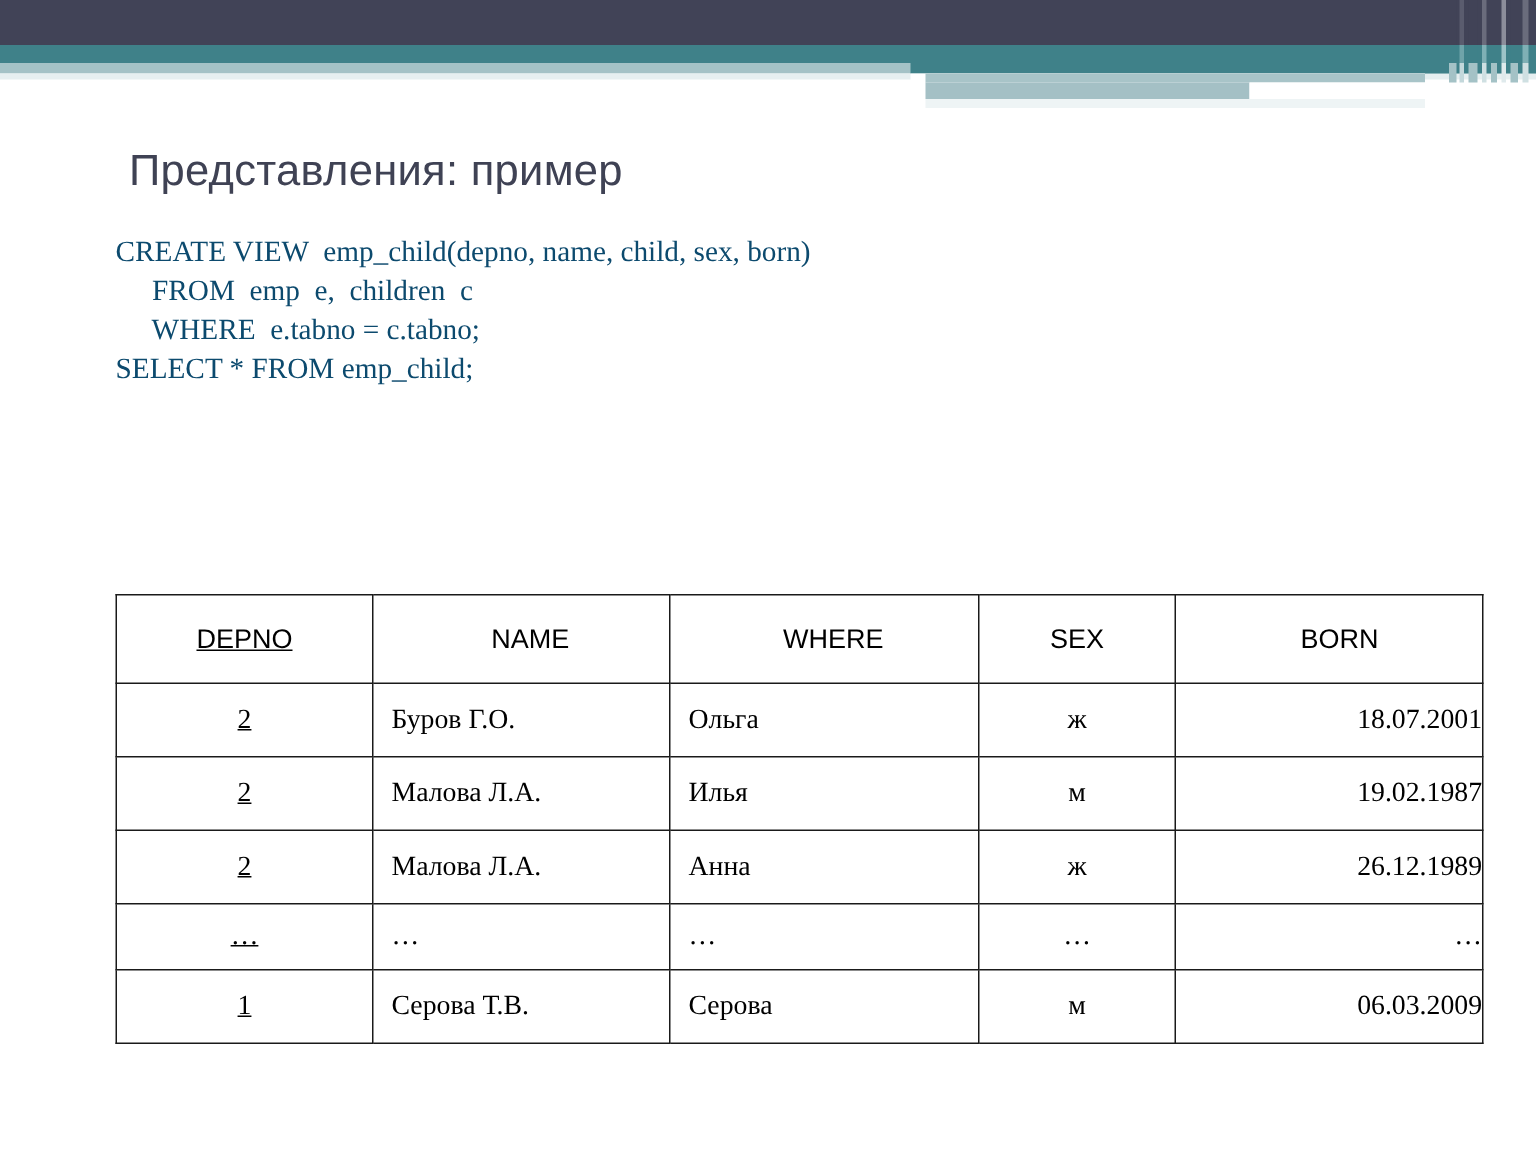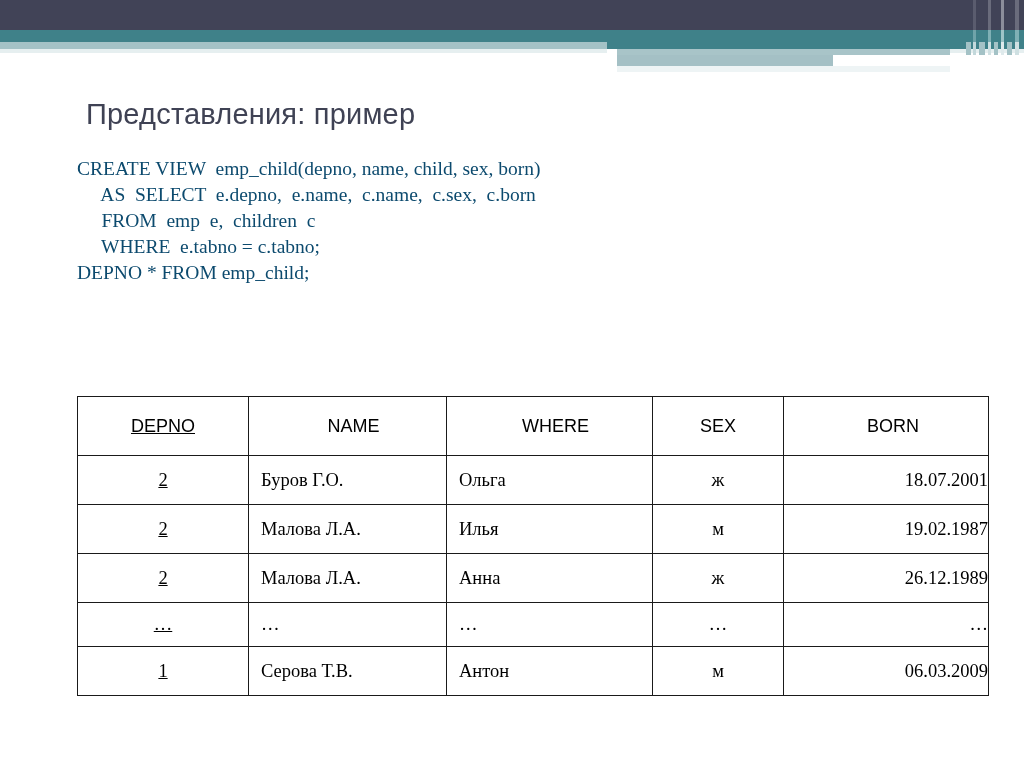--- a/index.html
+++ b/index.html
@@ -191,21 +191,21 @@
       <div class="vstripe" style="left: 1007px; top: 30px; width: 5px; height: 12px; background: rgb(63, 129, 137);"></div>
       <div class="vstripe" style="left: 1007px; top: 42px; width: 5px; height: 13px; background: rgb(164, 194, 198);"></div>
       <div class="vstripe" style="left: 1015px; top: 0px; width: 4px; height: 30px; background: rgb(106, 108, 124);"></div>
       <div class="vstripe" style="left: 1015px; top: 30px; width: 4px; height: 12px; background: rgb(127, 176, 181);"></div>
       <div class="vstripe" style="left: 1015px; top: 42px; width: 4px; height: 13px; background: rgb(207, 224, 226);"></div>
     </div>
 </div>
 
 <h1 id="page-title">Представления: пример</h1>
 
-<div id="sql-block"><div class="sql-line">CREATE VIEW  emp_child(depno, name, child, sex, born)</div><div class="sql-line">     AS  SELECT  e.depno,  e.name,  c.name,  c.sex,  c.born</div><div class="sql-line">     FROM  emp  e,  children  c</div><div class="sql-line">     WHERE  e.tabno = c.tabno;</div><div class="sql-line">DEPNO * FROM emp_child;</div></div>
+<div id="sql-block"><div class="sql-line">CREATE VIEW  emp_child(depno, name, child, sex, born)</div><div class="sql-line">     FROM  emp  e,  children  c</div><div class="sql-line">     WHERE  e.tabno = c.tabno;</div><div class="sql-line">SELECT * FROM emp_child;</div></div>
 
 <table id="result-table">
   <thead>
     <tr>
         <th class="col-depno">DEPNO</th>
         <th class="col-name">NAME</th>
         <th class="col-child">WHERE</th>
         <th class="col-sex">SEX</th>
         <th class="col-born">BORN</th>
       </tr>
@@ -235,18 +235,18 @@
       <tr class="ellipsis-row">
         <td class="col-depno">…</td>
         <td class="col-name">…</td>
         <td class="col-child">…</td>
         <td class="col-sex">…</td>
         <td class="col-born">…</td>
       </tr>
       <tr>
         <td class="col-depno">1</td>
         <td class="col-name">Серова Т.В.</td>
-        <td class="col-child">Антон</td>
+        <td class="col-child">Серова</td>
         <td class="col-sex">м</td>
         <td class="col-born">06.03.2009</td>
       </tr>
     </tbody>
 </table>
 
 </body></html>

